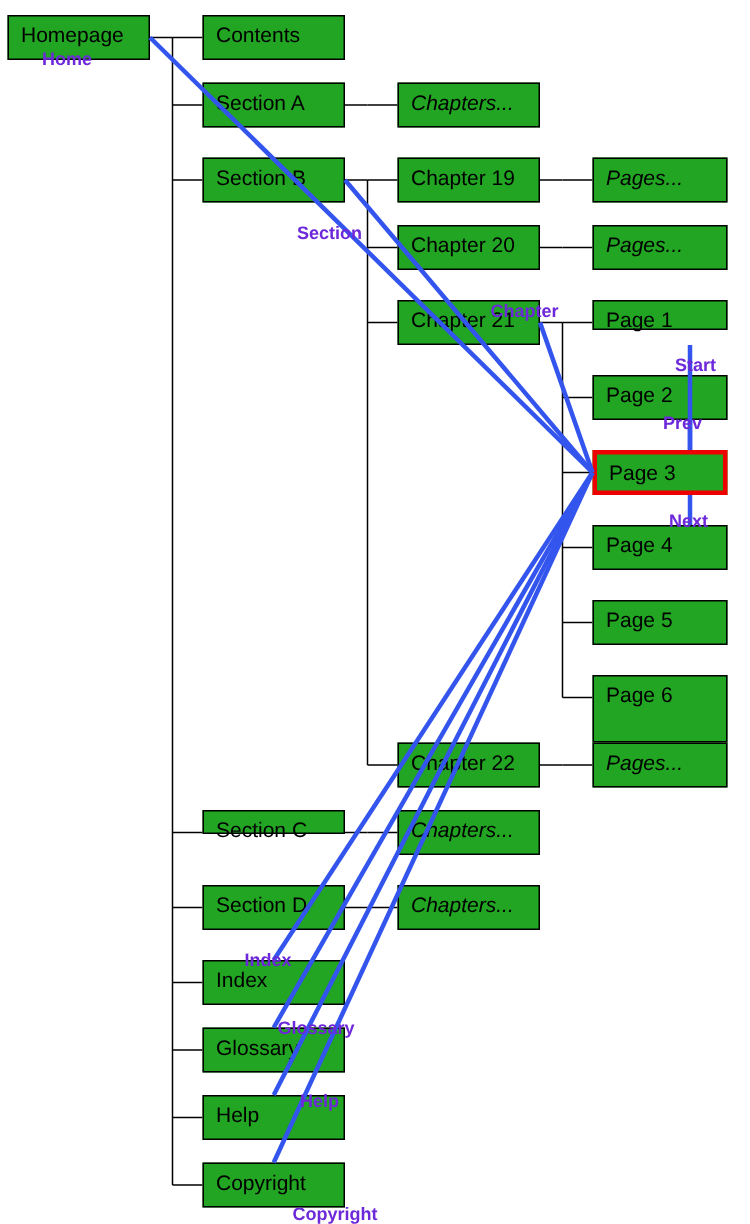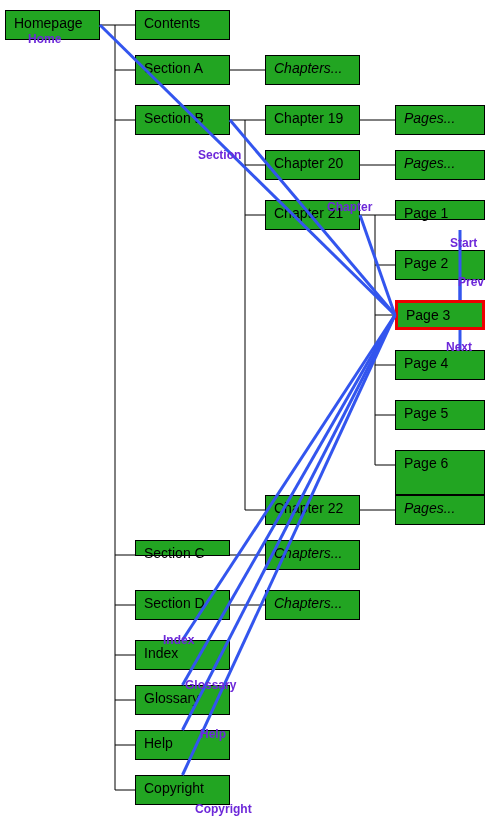--- a/index.html
+++ b/index.html
@@ -130,19 +130,19 @@
       <line x1="460" y1="330" x2="460" y2="350" stroke="#3355ee" stroke-width="3"></line>
       <line x1="395" y1="315" x2="182.5" y2="640" stroke="#3355ee" stroke-width="3"></line>
       <line x1="395" y1="315" x2="182.5" y2="685" stroke="#3355ee" stroke-width="3"></line>
       <line x1="395" y1="315" x2="182.5" y2="730" stroke="#3355ee" stroke-width="3"></line>
       <line x1="395" y1="315" x2="182.5" y2="775" stroke="#3355ee" stroke-width="3"></line>
     </svg>
     <div class="linklabel" style="left: 28px; top: 32px; z-index: 6;">Home</div>
     <div class="linklabel" style="left: 198px; top: 128px; z-index: 6; margin-top: 20px;">Section</div>
     <div class="linklabel" style="left: 327px; top: 200px; z-index: 6;">Chapter</div>
     <div class="linklabel" style="left: 450px; top: 236px; z-index: 6;">Start</div>
-    <div class="linklabel" style="left: 458px; top: 275px; z-index: 6;">Prev</div>
+    <div class="linklabel" style="left: 442px; top: 275px; z-index: 6;">Prev</div>
     <div class="linklabel" style="left: 446px; top: 340px; z-index: 6;">Next</div>
     <div class="linklabel" style="left: 163px; top: 633px; z-index: 6;">Index</div>
     <div class="linklabel" style="left: 185px; top: 678px; z-index: 6;">Glossary</div>
     <div class="linklabel" style="left: 200px; top: 727px; z-index: 6;">Help</div>
     <div class="linklabel" style="left: 195px; top: 802px; z-index: 6;">Copyright</div>
   </div>
 
 </body></html>

